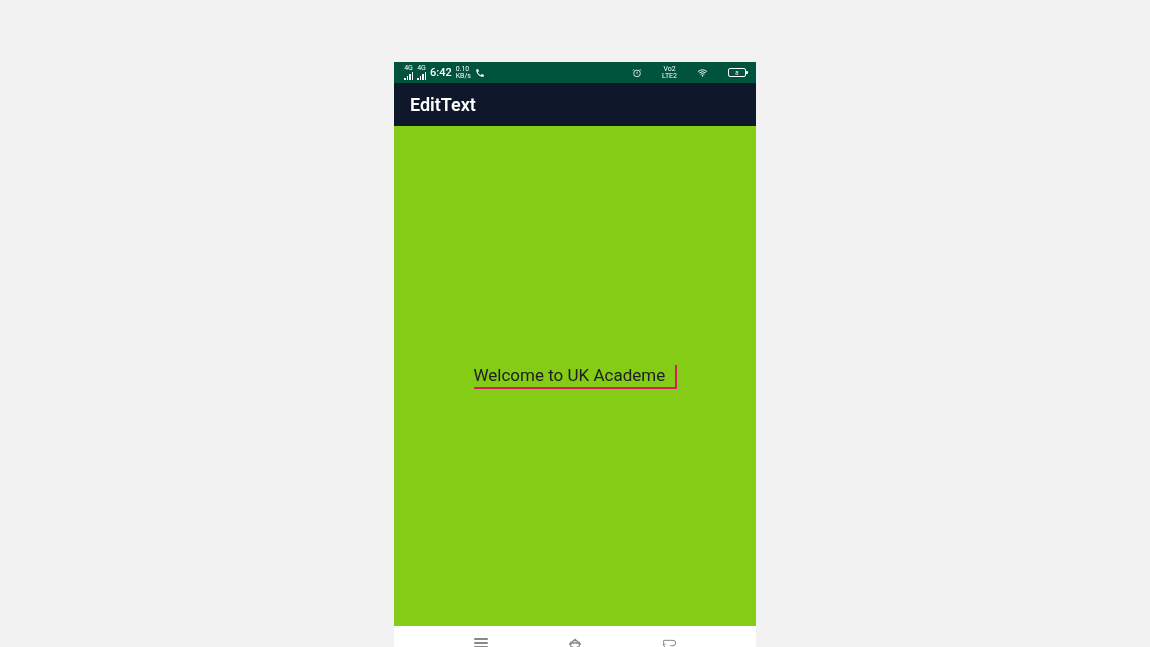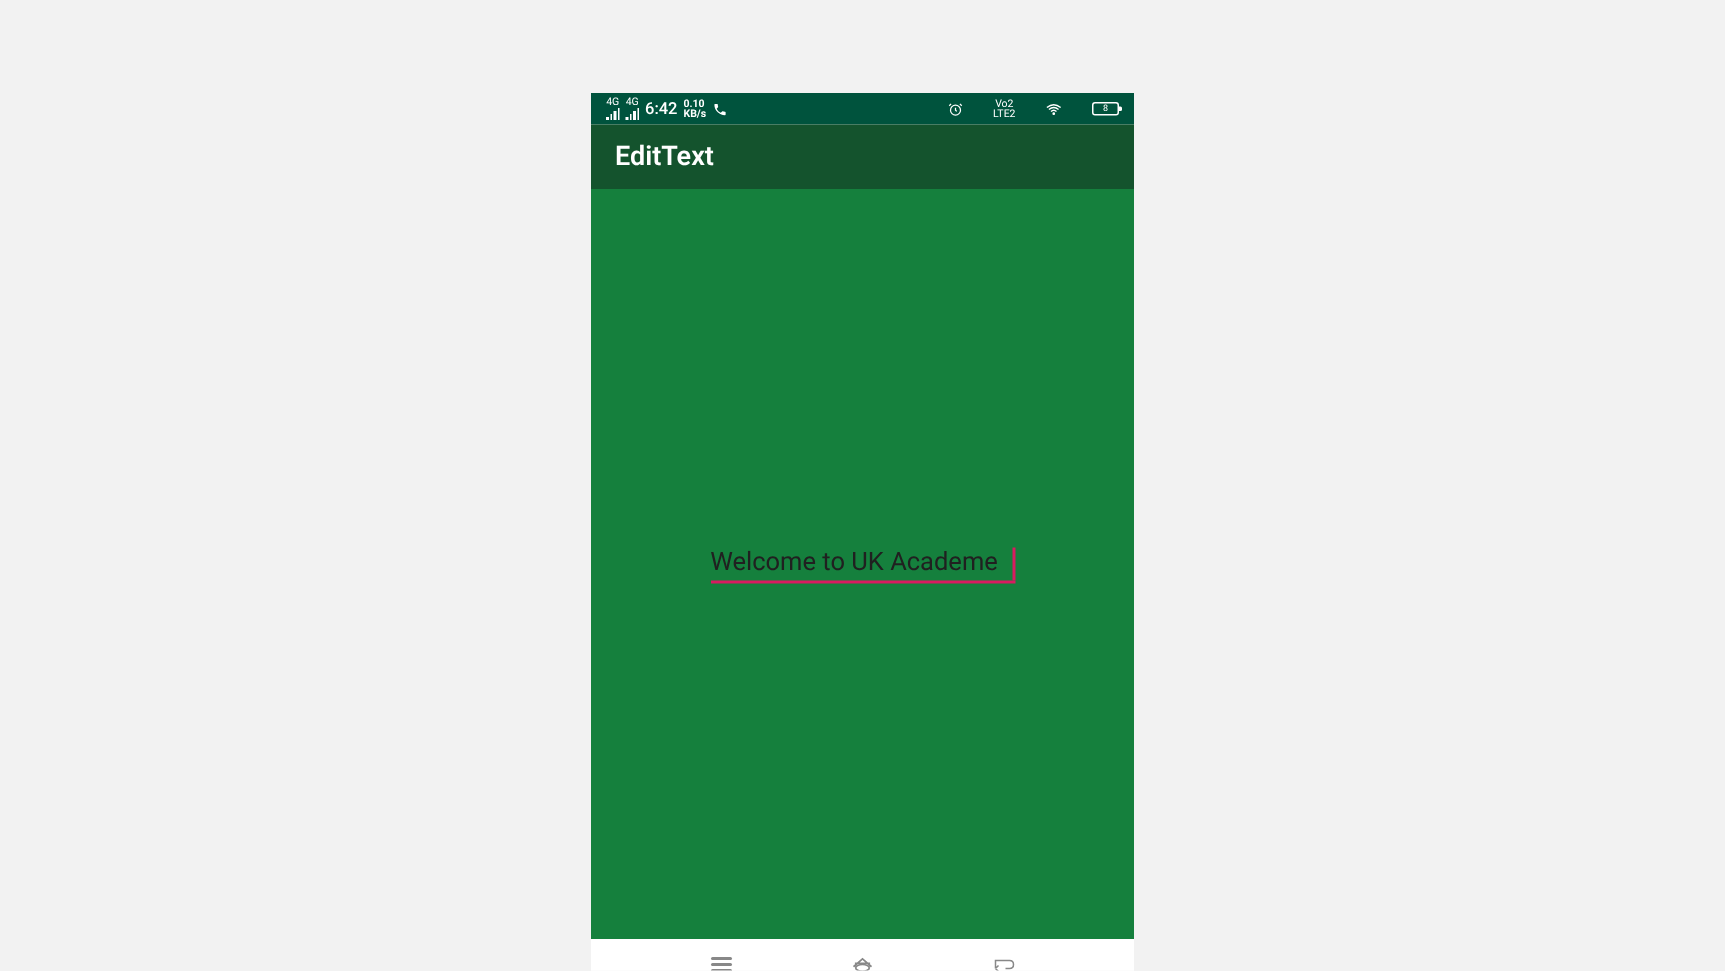--- a/index.html
+++ b/index.html
@@ -78,21 +78,20 @@
     .time {
       font-size: 11px;
       font-weight: 500;
       text-align: center;
     }
     
     .data-rate {
       font-size: 7px;
       line-height: 7px;
       text-align: left;
-      font-weight: bold;
     }
     
     .phone-icon {
       width: 10px;
       height: 10px;
     }
     
     .alarm-icon {
       width: 10px;
       height: 10px;
@@ -130,35 +129,35 @@
       border-radius: 0 1px 1px 0;
     }
     
     .battery-level {
       font-size: 6px;
       line-height: 1;
     }
     
     .app-bar {
       height: 43px;
-      background: #14532d;
+      background: #0f172a;
       display: flex;
       align-items: center;
       padding: 0 16px;
     }
     
     .app-title {
       color: #ffffff;
       font-size: 18px;
       font-weight: 600;
     }
     
     .content-area {
       flex: 1;
-      background: #15803d;
+      background: #84cc16;
       display: flex;
       justify-content: center;
       align-items: center;
       position: relative;
     }
     
     .edit-text-container {
       position: relative;
       display: inline-block;
     }

